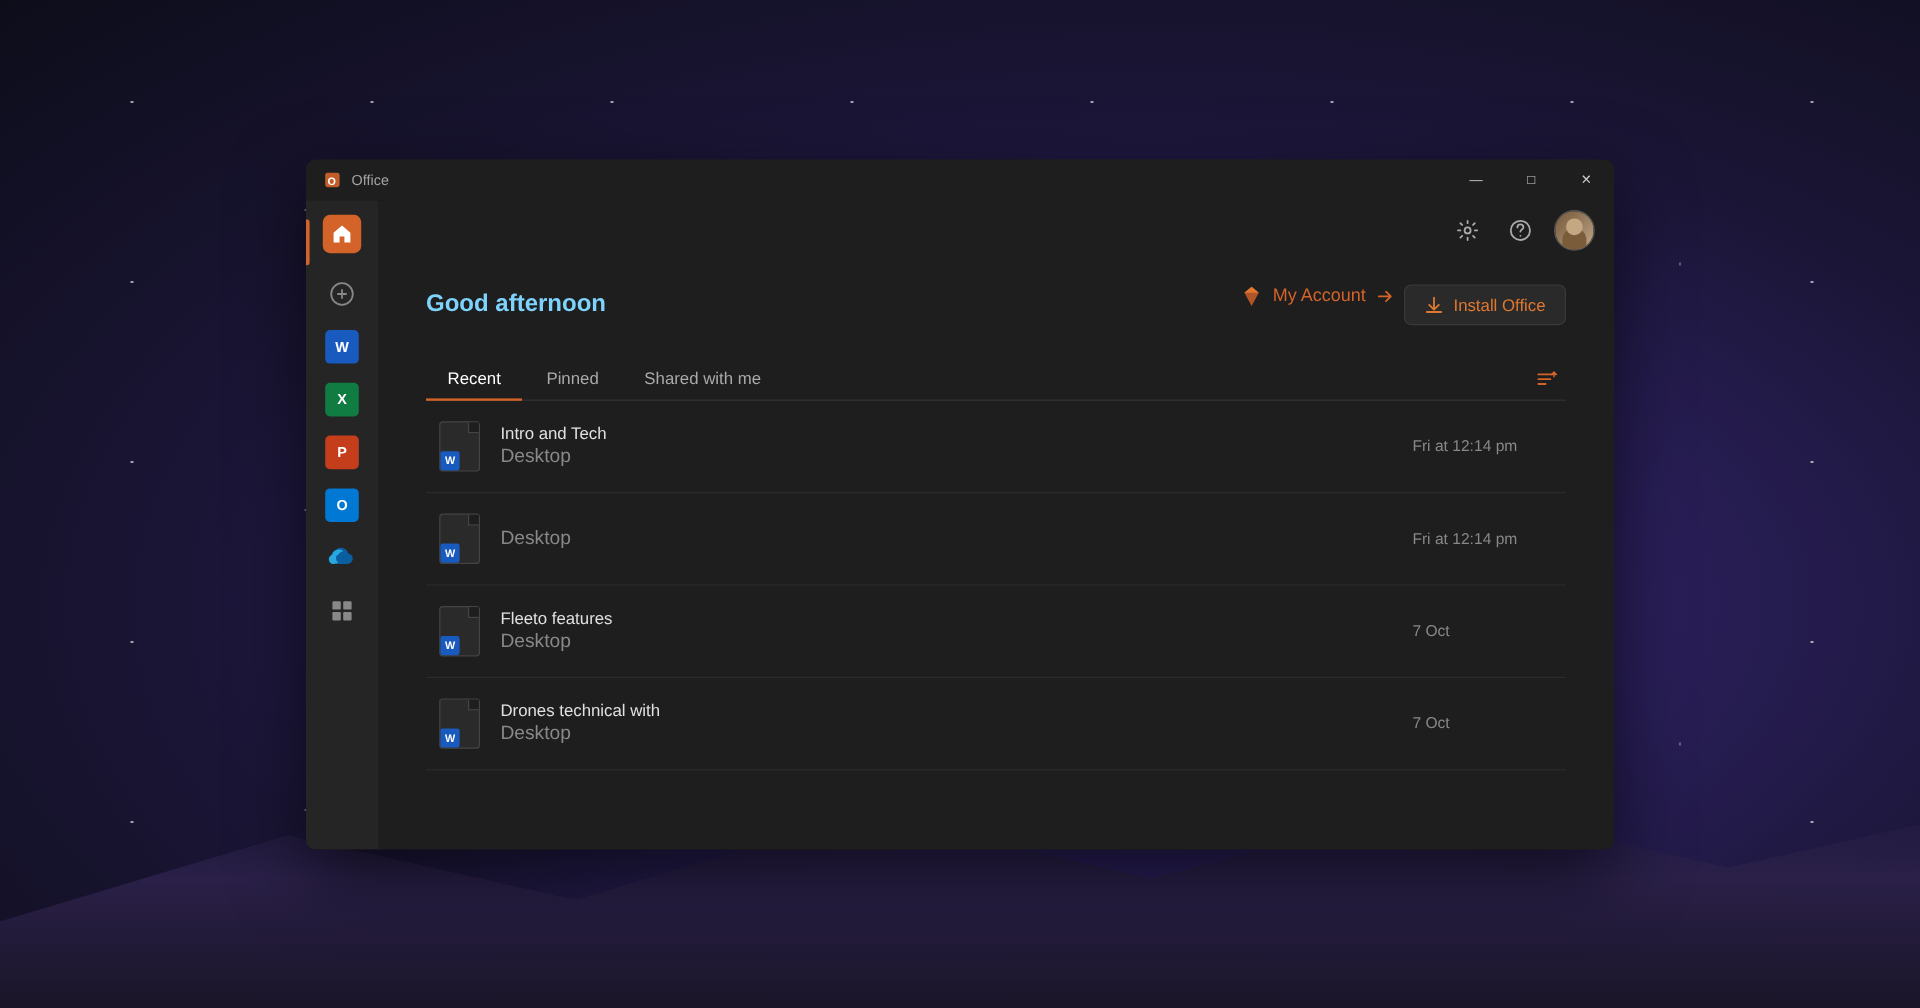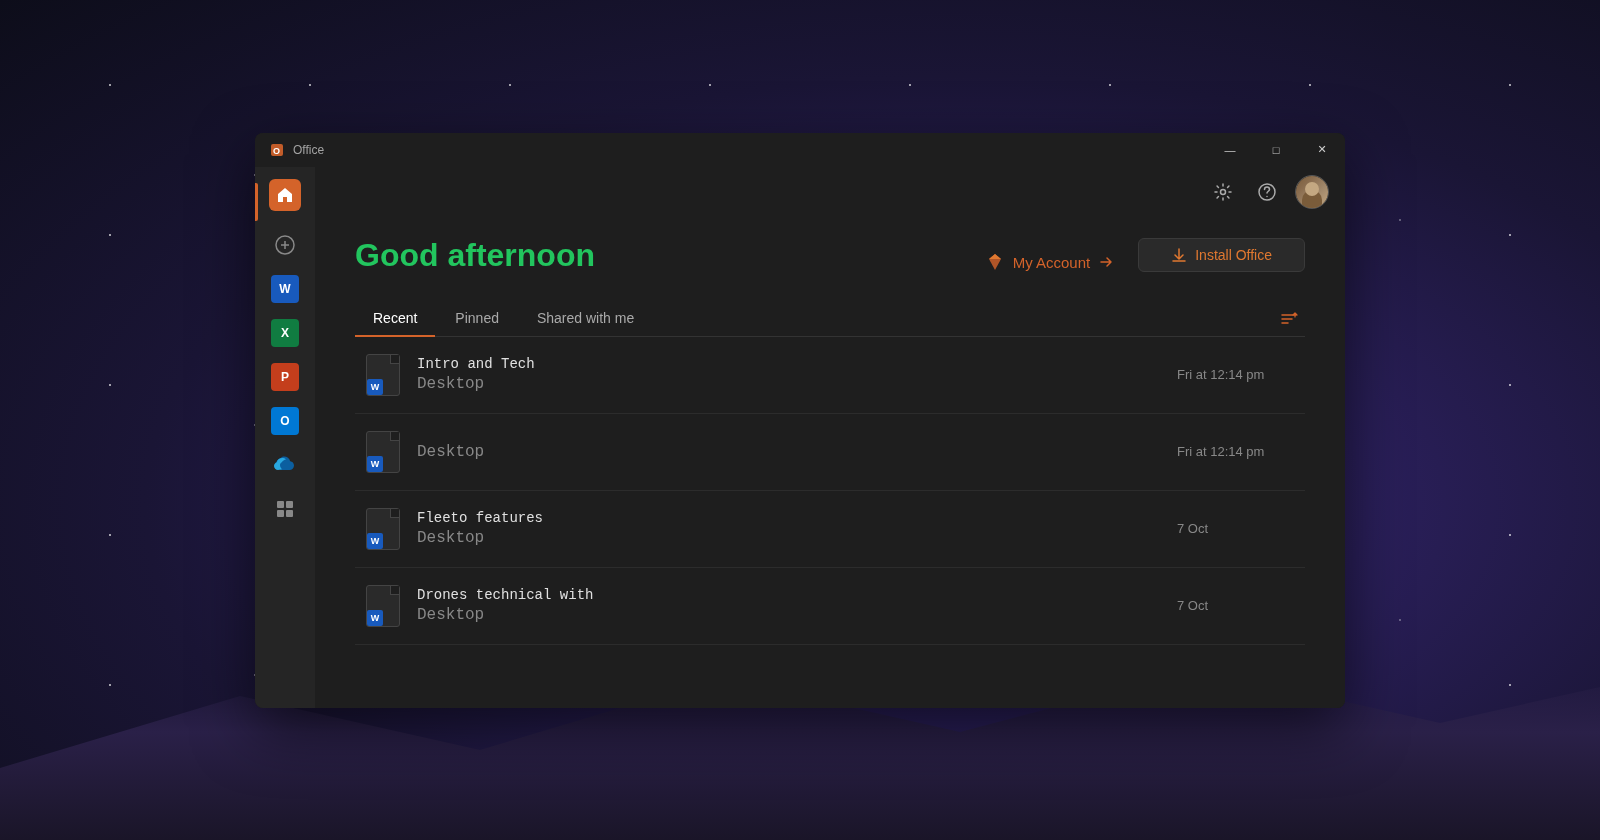--- a/index.html
+++ b/index.html
@@ -234,28 +234,28 @@
     }
 
     
     .header-row {
       display: flex;
       align-items: center;
       justify-content: space-between;
       margin-bottom: 28px;
     }
     .greeting {
-      font-size: 32px;
+      font-size: 20px;
       font-weight: 700;
-      color: #22c55e;
+      color: #7dd3fc;
     }
     .header-actions {
       display: flex;
-      align-items: flex-end;
-      gap: 24px;
+      align-items: flex-start;
+      gap: 8px;
     }
     .my-account-btn {
       display: flex;
       align-items: center;
       gap: 8px;
       color: #d4632a;
       font-size: 15px;
       font-weight: 500;
       cursor: pointer;
       border: none;
@@ -266,21 +266,21 @@
     .install-office-btn {
       display: flex;
       align-items: center;
       gap: 8px;
       background: #2a2a2a;
       border: 1px solid #3a3a3a;
       border-radius: 6px;
       color: #e07830;
       font-size: 14px;
       font-weight: 500;
-      padding: 8px 32px;
+      padding: 8px 16px;
       cursor: pointer;
     }
 
     
     .tabs-row {
       display: flex;
       align-items: center;
       justify-content: space-between;
       border-bottom: 1px solid #333;
       margin-bottom: 0;
@@ -377,21 +377,20 @@
       display: flex;
       align-items: center;
       justify-content: center;
       font-size: 9px;
       font-weight: 700;
       color: white;
       font-family: Arial;
     }
     .file-info {
       flex: 1;
-      font-family: Liberation Mono, monospace;
     }
     .file-name {
       font-size: 14px;
       color: #e0e0e0;
       font-weight: 500;
       margin-bottom: 3px;
     }
     .file-location {
       font-size: 16px;
       color: #888888;

